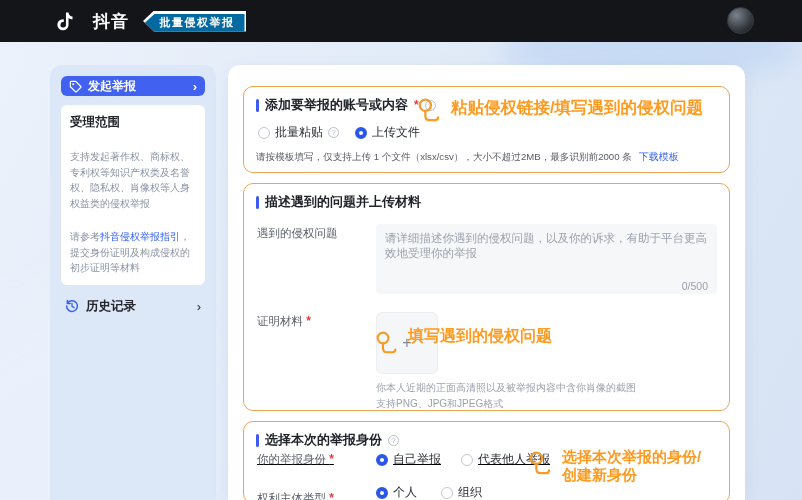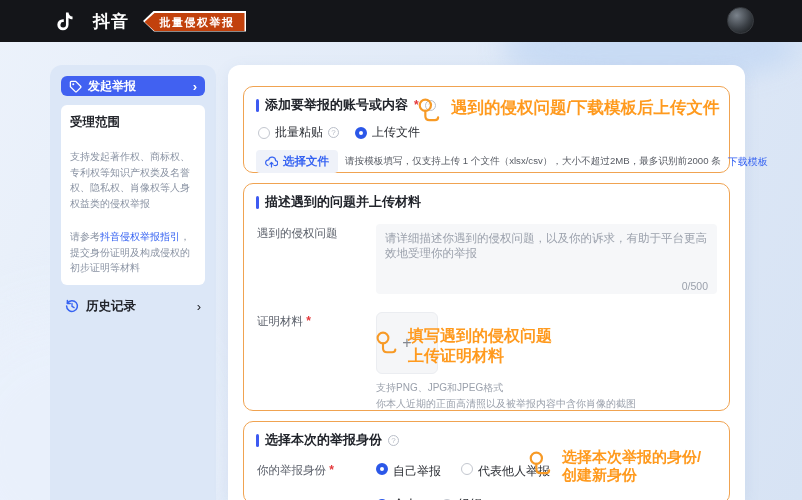--- a/index.html
+++ b/index.html
@@ -10,21 +10,21 @@
     background:linear-gradient(115deg,#ecf2fb 0%,#dfe9f7 55%,#d7e3f4 100%);
   }
   .blob { position:absolute; border-radius:50%; }
   #blob1 { left:500px; top:16px; width:300px; height:66px; background:#c5d9f4; filter:blur(12px); opacity:.85; }
   #blob2 { left:-70px; top:310px; width:280px; height:280px; background:#eaf1fc; filter:blur(30px); opacity:.9; }
 
   
   .header { position:relative; height:42px; background:#141519; display:flex; align-items:center; padding-left:54px; z-index:5; }
   .brand { color:#fff; font-size:17px; font-weight:bold; margin-left:20px; letter-spacing:1px; }
   .badge-outer { margin-left:14px; background:#fff; clip-path:polygon(11px 0,100% 0,100% 100%,11px 100%,0 50%); padding:1.5px; }
-  .badge-inner { background:#c2410c; clip-path:polygon(10px 0,100% 0,100% 100%,10px 100%,0 50%); color:#fff; font-size:11px; font-weight:bold; padding:3px 10px 3px 15px; letter-spacing:1.5px; white-space:nowrap; }
+  .badge-inner { background:#0369a1; clip-path:polygon(10px 0,100% 0,100% 100%,10px 100%,0 50%); color:#fff; font-size:11px; font-weight:bold; padding:3px 10px 3px 15px; letter-spacing:1.5px; white-space:nowrap;font-family:Liberation Mono, monospace; }
   .avatar { position:absolute; right:48px; top:7px; width:27px; height:27px; border-radius:50%;
     background:radial-gradient(circle at 35% 30%,#7b838c,#3a3f45 55%,#101214); border:1px solid #3a3d42; }
 
   
   .page { position:relative; display:flex; align-items:flex-start; z-index:2; }
   .sidebar { margin:23px 0 0 50px; width:166px; height:435px; background:#dce7f7; border-radius:12px 12px 0 0; padding:11px 11px 0; flex:none; }
   .main { margin:23px 0 0 12px; width:517px; height:435px; background:#fff; border-radius:12px 12px 0 0;
     box-shadow:0 4px 16px rgba(90,120,170,.10); padding:21px 15px 0; flex:none; }
 
   
@@ -139,41 +139,32 @@
 
       <div class="radio-row">
         <span class="radio off"></span>
         <span class="rlabel">批量粘贴</span>
         <span class="info" style="margin-left:5px;">?</span>
         <span class="radio on" style="margin-left:16px;"></span>
         <span class="rlabel">上传文件</span>
       </div>
 
       <div class="upload-row">
-        <span class="pill">
-          <span style="display:flex;">
-            <svg width="13" height="12" viewBox="0 0 13 12">
-                <path d="M3.4 9.6 a2.9 2.9 0 1 1 .3-5.8 a3.5 3.5 0 0 1 6.9.9 a2.4 2.4 0 0 1-.5 4.8 h-1.5" fill="none" stroke="#3663f2" stroke-width="1.2"></path>
-                <path d="M6.5 11 V6.6 M4.9 8.1 L6.5 6.4 L8.1 8.1" fill="none" stroke="#3663f2" stroke-width="1.2" stroke-linecap="round" stroke-linejoin="round"></path>
-              </svg>
-          </span>
-          <span>选择文件</span>
-        </span>
         <span class="hint">请按模板填写，仅支持上传 1 个文件（xlsx/csv），大小不超过2MB，最多识别前2000 条</span>
         <span class="tlink">下载模板</span>
       </div>
 
       <div class="ann" id="ann1">
         <span style="display:flex;">
           <svg width="27" height="27" viewBox="0 0 26 26">
               <circle cx="9" cy="8" r="5.4" fill="none" stroke="#f79a26" stroke-width="2.1"></circle>
               <path d="M9 13.4 L9 18.3 Q9 22.3 13 22.3 L18.3 22.3 Q21.3 22.3 21.3 19.6" fill="none" stroke="#f79a26" stroke-width="2.1" stroke-linecap="round"></path>
             </svg>
         </span>
-        <span class="txt">遇到的侵权问题/下载模板后上传文件</span>
+        <span class="txt">粘贴侵权链接/填写遇到的侵权问题</span>
       </div>
     </div>
 
     <div class="obox" id="box2">
       <div class="sec-head">
         <span class="bar"></span>
         <span class="sec-title">描述遇到的问题并上传材料</span>
       </div>
 
       <div class="form-row">
@@ -184,48 +175,47 @@
         </div>
       </div>
 
       <div class="form-row" style="margin-top:14px;">
         <span class="flabel"><span>证明材料</span> <span class="req">*</span></span>
         <div>
           <div class="tile">
             <span>+</span>
           </div>
           <div class="helper">
+            <div>你本人近期的正面高清照以及被举报内容中含你肖像的截图</div>
             <div>支持PNG、JPG和JPEG格式</div>
-            <div>你本人近期的正面高清照以及被举报内容中含你肖像的截图</div>
           </div>
         </div>
       </div>
 
       <div class="ann" id="ann2">
         <span style="display:flex; margin-top:4px;">
           <svg width="26" height="26" viewBox="0 0 26 26">
               <circle cx="9" cy="8" r="5.4" fill="none" stroke="#f79a26" stroke-width="2.1"></circle>
               <path d="M9 13.4 L9 18.3 Q9 22.3 13 22.3 L18.3 22.3 Q21.3 22.3 21.3 19.6" fill="none" stroke="#f79a26" stroke-width="2.1" stroke-linecap="round"></path>
             </svg>
         </span>
         <span class="txt">
           <div>填写遇到的侵权问题</div>
-          <div>上传证明材料</div>
         </span>
       </div>
     </div>
 
     <div class="obox" id="box3">
       <div class="sec-head">
         <span class="bar"></span>
         <span class="sec-title">选择本次的举报身份</span>
         <span class="info">?</span>
       </div>
 
-      <div class="form-row" style="margin-top:14px; align-items:flex-start;">
+      <div class="form-row" style="margin-top:2px; align-items:center;text-decoration:underline;">
         <span class="flabel" style="padding-top:0;"><span>你的举报身份</span> <span class="req">*</span></span>
         <span class="radio on"></span>
         <span class="rlabel">自己举报</span>
         <span class="radio off" style="margin-left:20px;"></span>
         <span class="rlabel">代表他人举报</span>
       </div>
 
       <div class="form-row" style="margin-top:11px; align-items:center;">
         <span class="flabel" style="padding-top:0;margin-top:12px;"><span>权利主体类型</span> <span class="req">*</span></span>
         <span class="radio on"></span>

